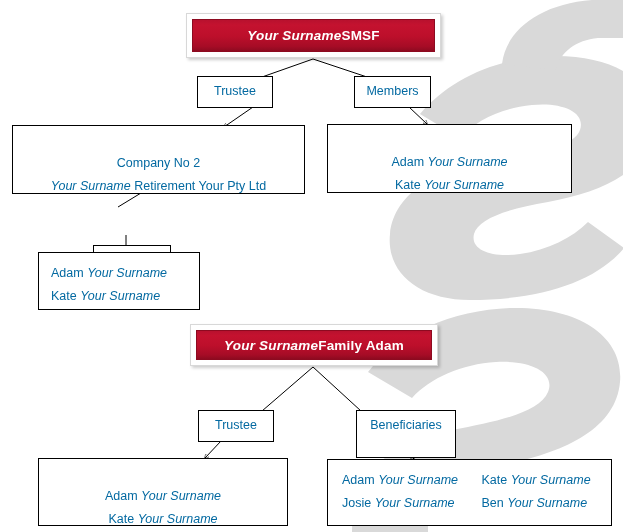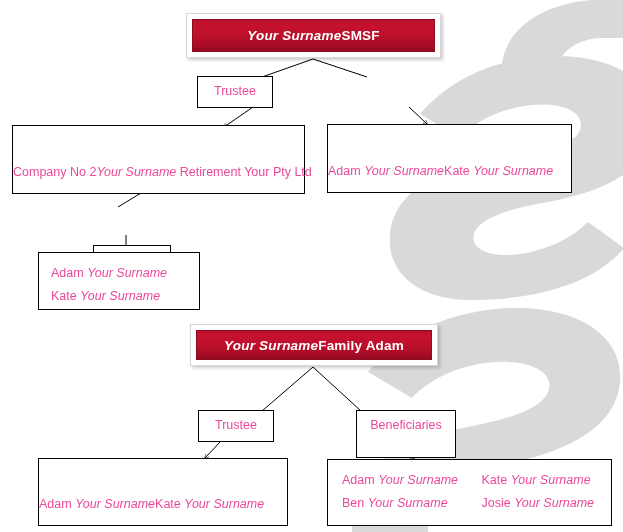--- a/index.html
+++ b/index.html
@@ -48,35 +48,35 @@
   
   .node {
     position: absolute;
     z-index: 2;
     box-sizing: border-box;
   }
 
   .plain-box {
     background: #ffffff;
     border: 1px solid #000000;
-    color: #ec4899;
+    color: #0369a1;
     font-size: 12.5px;
     line-height: 1.55;
   }
 
   .label-box {
     display: flex;
     align-items: flex-start;
     justify-content: center;
     padding-top: 5px;
   }
 
   .center-box {
     display: flex;
-    flex-direction: row;
+    flex-direction: column;
     align-items: center;
     justify-content: flex-start;
     padding-top: 26px;
   }
 
   .left-box {
     display: flex;
     flex-direction: column;
     align-items: flex-start;
     justify-content: flex-start;
@@ -190,20 +190,23 @@
     <div class="banner-inner">
       <span class="it">Your Surname</span>
         <span> SMSF</span>
     </div>
   </div>
 
   <div class="node plain-box label-box" style="left:197px; top:76px; width:76px; height:32px;">
     <span>Trustee</span>
   </div>
 
+  <div class="node plain-box label-box" style="left:354px; top:76px; width:77px; height:32px;">
+    <span>Members</span>
+  </div>
 
   <div class="node plain-box center-box" style="left:12px; top:125px; width:293px; height:69px;">
     <div class="row-line">Company No 2</div>
     <div class="row-line">
       <span class="it">Your Surname</span><span> Retirement Your Pty Ltd</span>
     </div>
   </div>
 
   <div class="node plain-box center-box" style="left:327px; top:124px; width:245px; height:69px;">
     <div class="row-line">
@@ -252,20 +255,20 @@
   </div>
 
   <div class="node plain-box grid-box" style="left:327px; top:459px; width:285px; height:67px;">
     <div class="row-line">
       <span>Adam </span><span class="it">Your Surname</span>
     </div>
     <div class="row-line">
       <span>Kate </span><span class="it">Your Surname</span>
     </div>
     <div class="row-line">
+      <span>Josie </span><span class="it">Your Surname</span>
+    </div>
+    <div class="row-line">
       <span>Ben </span><span class="it">Your Surname</span>
     </div>
-    <div class="row-line">
-      <span>Josie </span><span class="it">Your Surname</span>
-    </div>
   </div>
 
 </div>
 
 </body></html>

